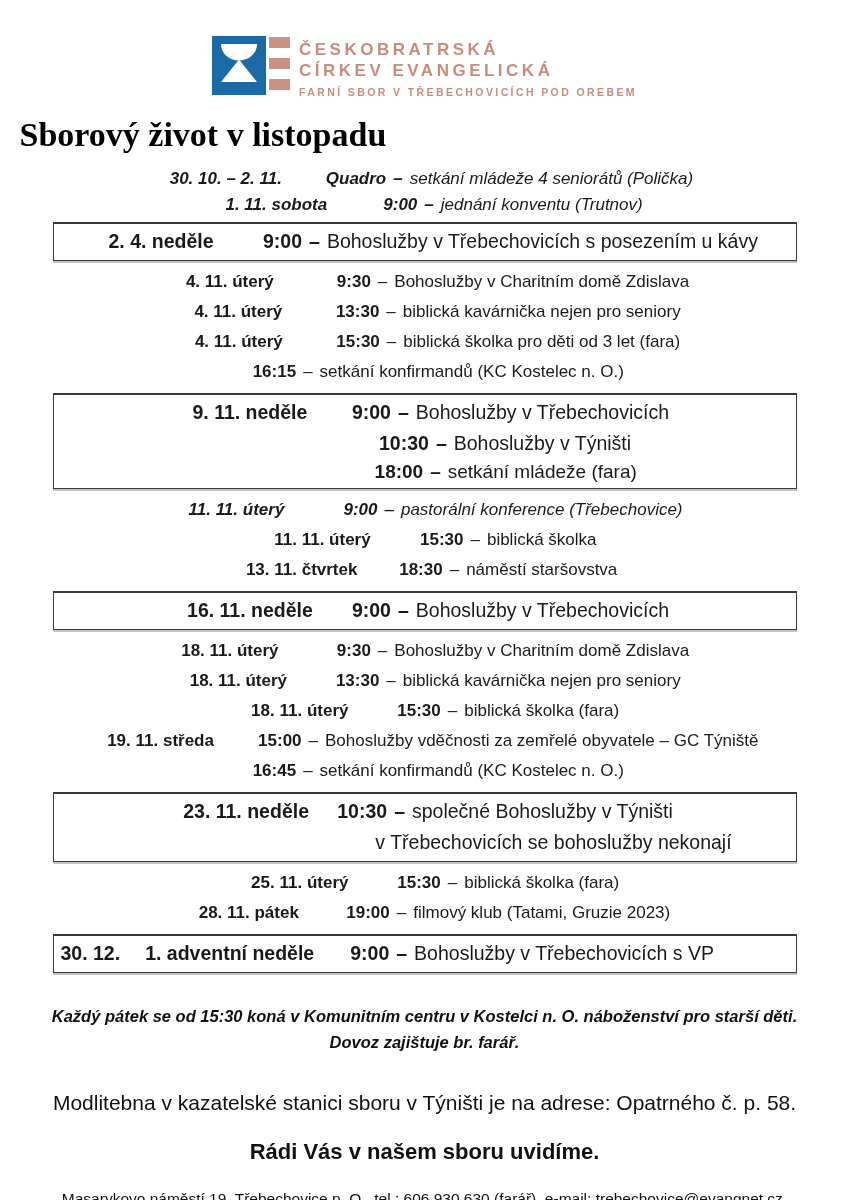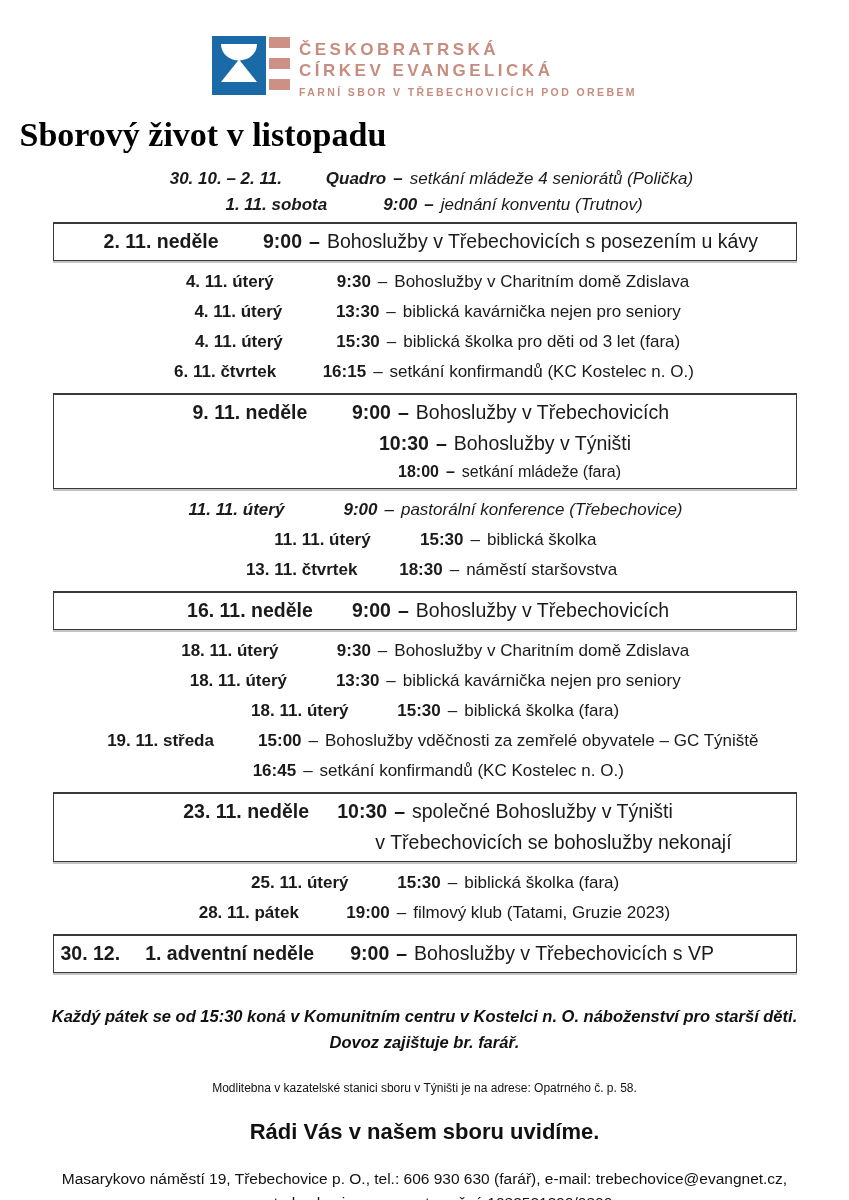--- a/index.html
+++ b/index.html
@@ -43,32 +43,32 @@
   .grp { margin:5px 0 6px; }
   .it { font-style:italic; }
 
   .box {
     border:1.5px solid #3a3a3a; border-top-width:2px;
     box-shadow:0 2px 0 #c4c4c4;
     margin:4px 0 6px; padding:2px 0 3px;
     font-size:19.5px;
   }
   .box .srow { line-height:31px; }
-  .box .srow.small { font-size:16px; line-height:26px; }
+  .box .srow.small { font-size:19px; line-height:26px; }
   .box .cdash { font-weight:700; }
   .cont { margin-left:118px; white-space:nowrap; }
 
   .advent { display:flex; align-items:baseline; line-height:31px; padding-left:7px; }
   .adate { font-weight:700;text-align:right; }
   .alabel { font-weight:700; margin-left:25px; }
   .atime { font-weight:700; margin-left:36px; }
 
   
   .note { margin-top:30px; text-align:center; font-weight:700; font-style:italic; font-size:16.5px; line-height:26px; }
-  .venue { margin-top:26px; text-align:center; font-size:12px; }
+  .venue { margin-top:36px; text-align:center; font-size:21px; }
   .closing { margin-top:24px; text-align:center; font-weight:700; font-size:22px; }
   .address { margin-top:22px; text-align:center; font-size:15.5px; line-height:24px; }
 </style>
 </head>
 <body>
 
 <div class="page">
 
   <header class="logo">
     <div class="logo-mark">
@@ -104,21 +104,21 @@
       <div class="srow">
         <span class="cdate">1. 11. sobota</span>
         <span class="ctime">9:00</span>
         <span class="cdash">–</span>
         <span class="cdesc">jednání konventu (Trutnov)</span>
       </div>
     </div>
 
     <div class="box">
       <div class="srow">
-        <span class="cdate">2. 11. neděle</span>
+        <span class="cdate">2. 4. neděle</span>
         <span class="ctime">9:00</span>
         <span class="cdash">–</span>
         <span class="cdesc">Bohoslužby v Třebechovicích s posezením u kávy</span>
       </div>
     </div>
 
     <div class="grp">
       <div class="srow">
         <span class="cdate">4. 11. úterý</span>
         <span class="ctime">9:30</span>
@@ -131,21 +131,20 @@
         <span class="cdash">–</span>
         <span class="cdesc">biblická kavárnička nejen pro seniory</span>
       </div>
       <div class="srow">
         <span class="cdate">4. 11. úterý</span>
         <span class="ctime">15:30</span>
         <span class="cdash">–</span>
         <span class="cdesc">biblická školka pro děti od 3 let (fara)</span>
       </div>
       <div class="srow">
-        <span class="cdate">6. 11. čtvrtek</span>
         <span class="ctime">16:15</span>
         <span class="cdash">–</span>
         <span class="cdesc">setkání konfirmandů (KC Kostelec n. O.)</span>
       </div>
     </div>
 
     <div class="box">
       <div class="srow">
         <span class="cdate">9. 11. neděle</span>
         <span class="ctime">9:00</span>

